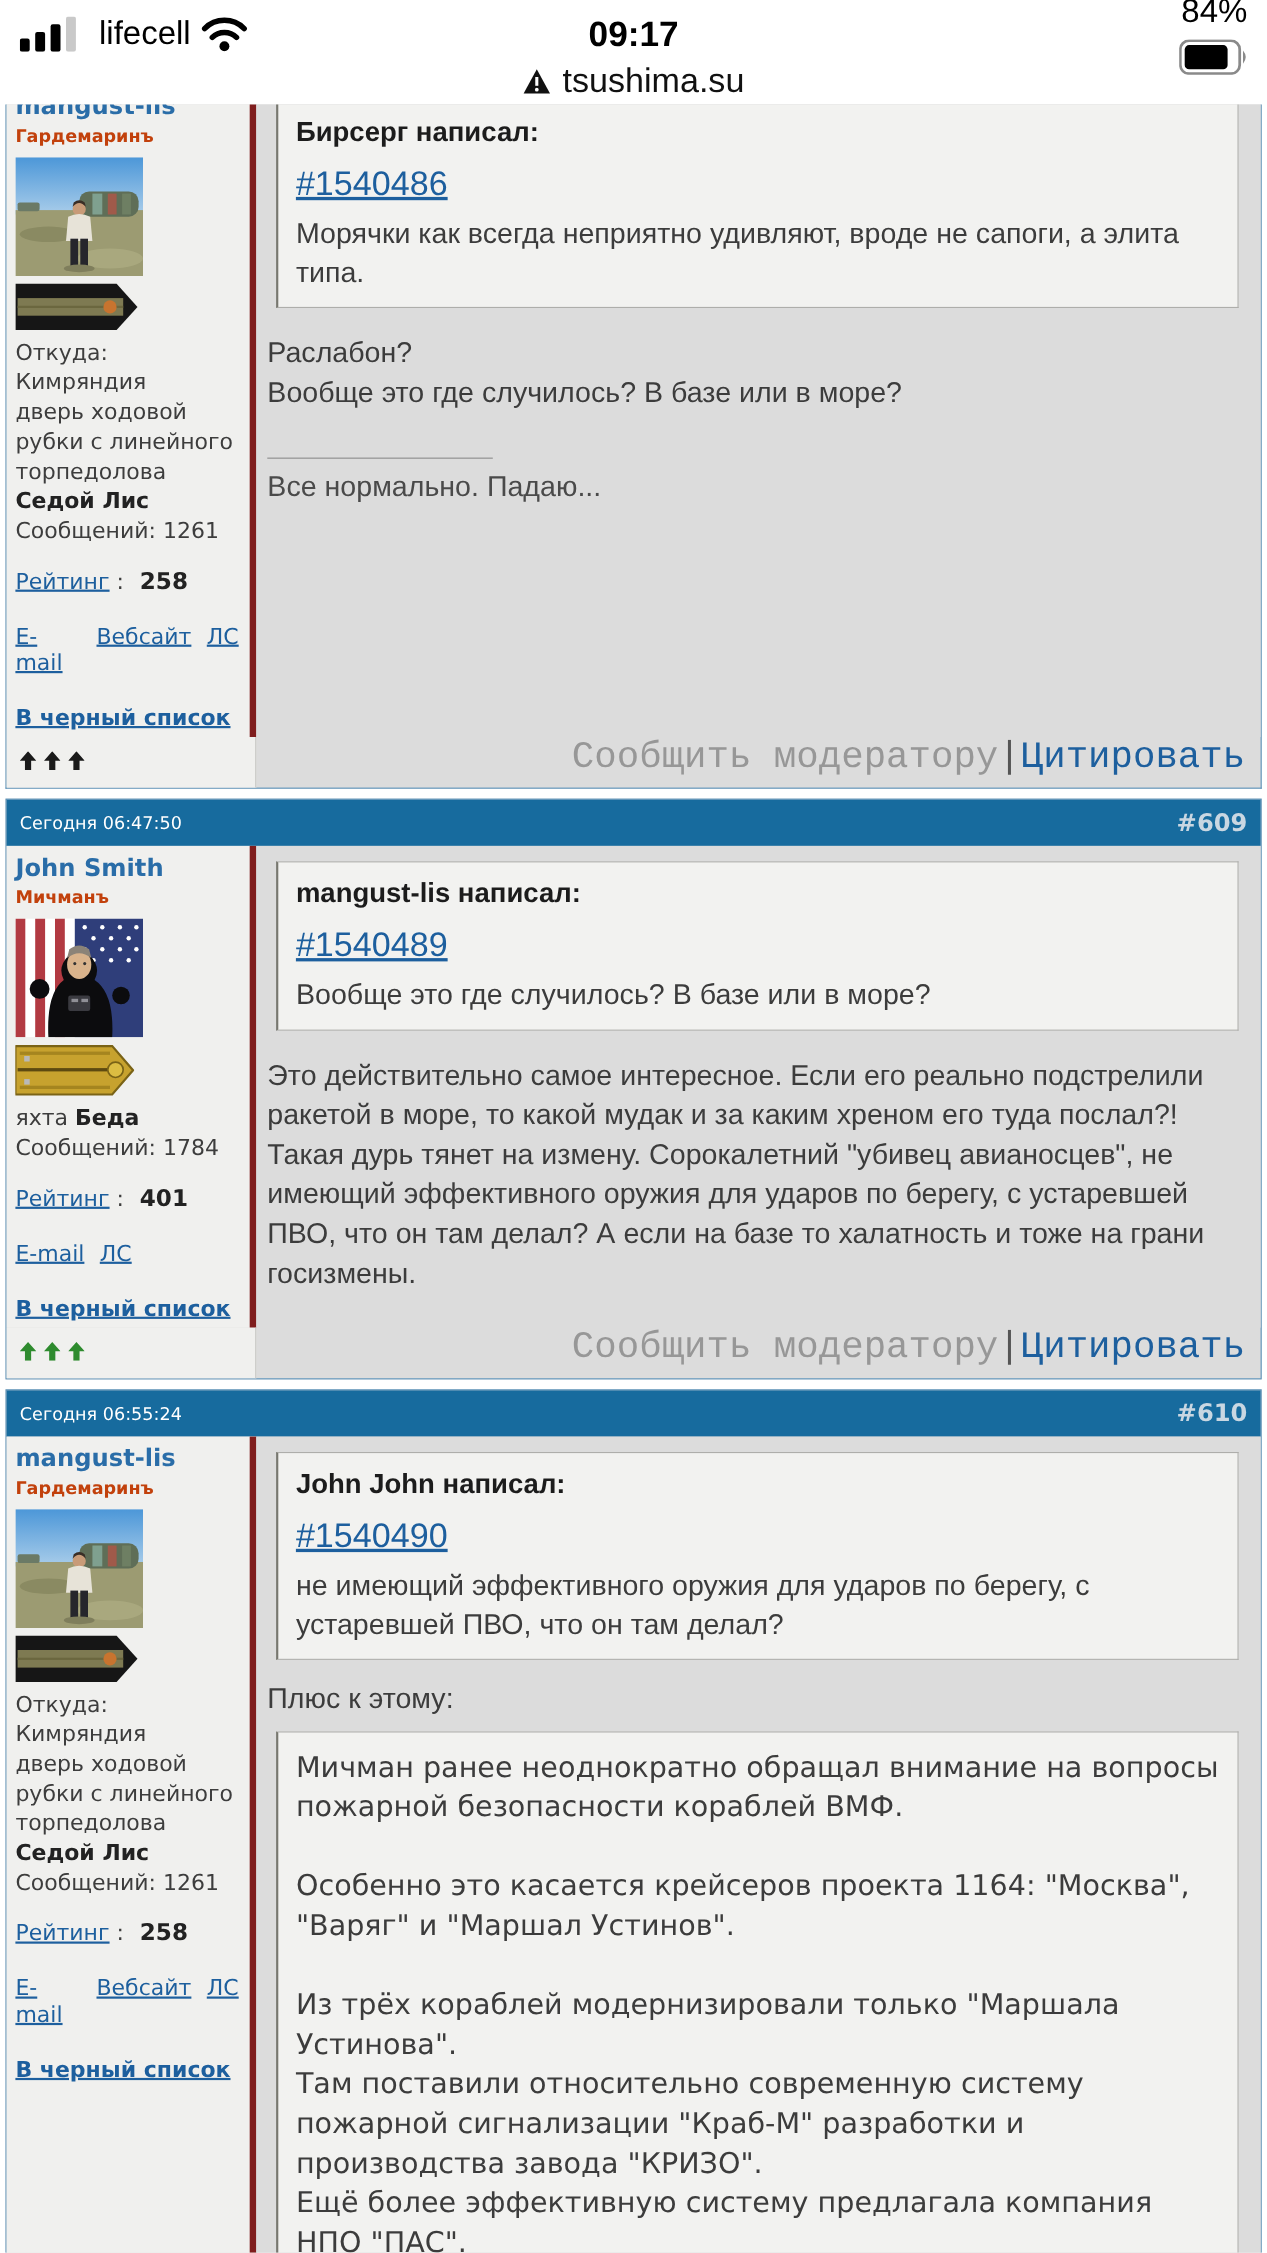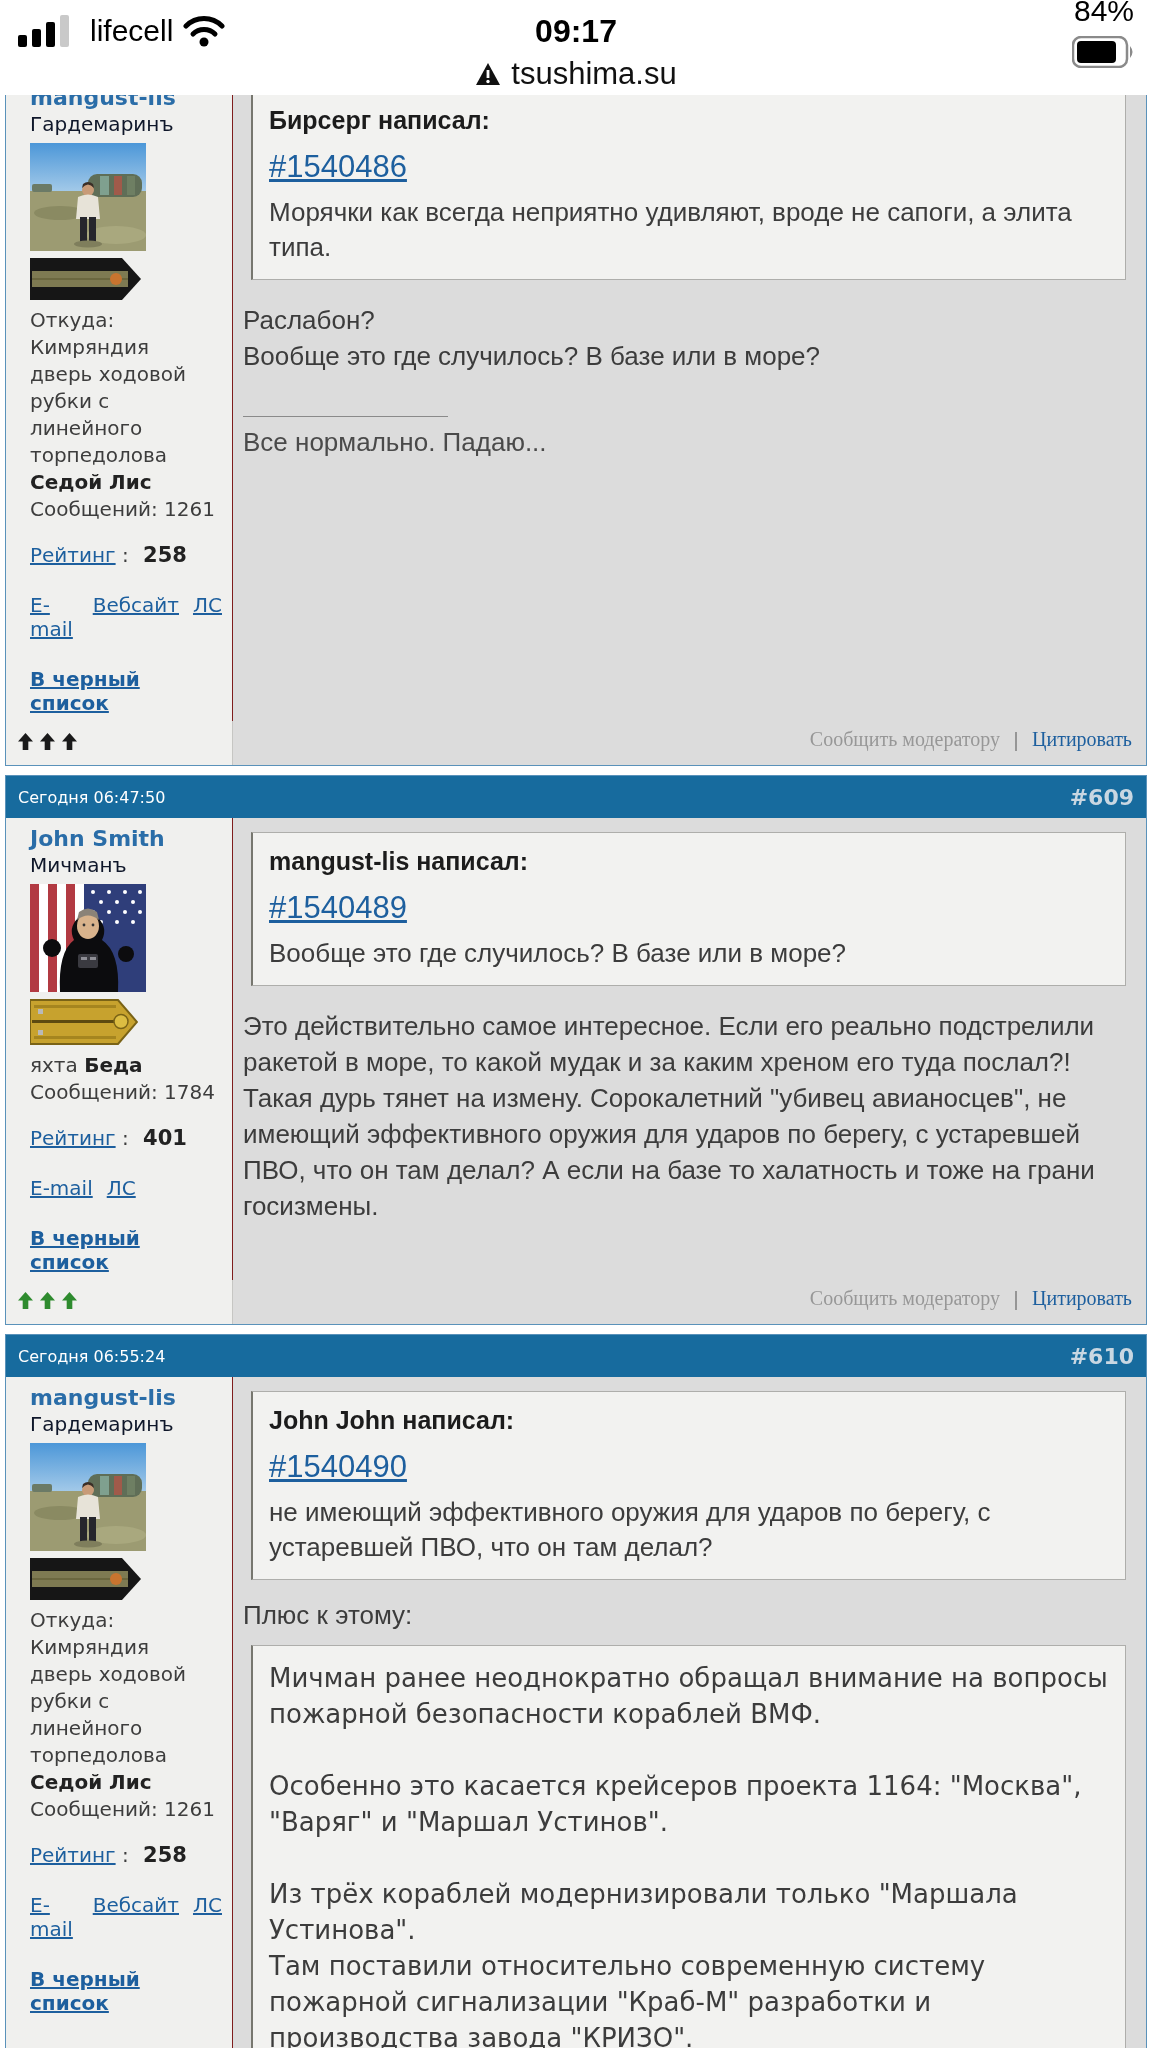--- a/index.html
+++ b/index.html
@@ -26,26 +26,26 @@
   .url-domain{font-family:"Liberation Sans",sans-serif;font-size:31px;color:#111;}
 
   
   .page{padding:0 5px;overflow:hidden;height:1953px;background:#fff;}
   .post{border:1px solid #5a92ba;margin-bottom:9px;background:var(--content-bg);}
   .post--first{margin-top:-18px;border-top:none;}
   .post-header{background:var(--header-blue);height:42px;display:flex;align-items:center;padding:0 12px;}
   .ph-date{color:#fff;font-size:16px;font-weight:normal;}
   .ph-id{margin-left:auto;color:#c9d7e2;font-size:22px;font-weight:bold;text-decoration:none;}
   .post-body{display:flex;align-items:stretch;}
-  .sidebar{width:227px;flex:0 0 227px;background:var(--sidebar-bg);border-right:1px solid #7f1d1d;padding:8px 10px 6px 24px;display:flex;flex-direction:column;}
+  .sidebar{width:227px;flex:0 0 227px;background:var(--sidebar-bg);border-right:6px solid #7f1d1d;padding:8px 10px 6px 8px;display:flex;flex-direction:column;}
   .content{flex:1;background:var(--content-bg);padding:14px 14px 10px 10px;display:flex;flex-direction:column;}
 
   
   .username{font-size:22px;font-weight:bold;color:#2a6da8;text-decoration:none;line-height:26px;}
-  .rank-title{font-size:20px;font-weight:normal;color:#0f172a;line-height:26px;}
+  .rank-title{font-size:16px;font-weight:bold;color:#c2410c;line-height:26px;}
   .avatar{display:block;margin:6px 0 2px;}
   .rankimg{display:block;margin:4px 0 6px;}
   .userinfo{font-size:20px;line-height:27px;color:#3d3d3d;}
   .userinfo b{color:#222;}
   .rating{margin-top:20px;font-size:20px;}
   .rating a{color:var(--link-blue);text-decoration:underline;}
   .rating b{font-size:21px;color:#222;margin-left:8px;}
   .userlinks{margin-top:26px;font-size:20px;display:flex;gap:14px;}
   .userlinks a{color:var(--link-blue);text-decoration:underline;}
   .blacklist{margin-top:26px;font-size:20px;font-weight:bold;color:var(--link-blue);text-decoration:underline;align-self:flex-start;}
@@ -60,21 +60,21 @@
   .lead{margin:20px 0 14px;font-size:26px;color:#3c3c3c;}
   .bigquote p{font-size:26px;line-height:36px;color:#3c3c3c;white-space:pre-line;margin:0 0 36px;}
   .bigquote p:last-child{margin-bottom:0;}
   .signature{margin-top:42px;}
   .sig-line{width:205px;border-top:1px solid #8a8a8a;margin-bottom:10px;}
   .sig-text{font-size:26px;color:#4a4a4a;}
 
   
   .post-footer{display:flex;min-height:44px;}
   .pf-left{width:227px;flex:0 0 227px;background:var(--sidebar-bg);border-right:1px solid #c6c6c3;display:flex;align-items:center;gap:7px;padding:4px 10px 8px 12px;}
-  .pf-right{flex:1;display:flex;align-items:center;justify-content:flex-end;gap:14px;padding:0 14px 8px 0;font-size:20px;font-family:Liberation Serif, serif;}
+  .pf-right{flex:1;display:flex;align-items:center;justify-content:flex-end;gap:0;padding:0 14px 8px 0;font-size:34px;font-family:Liberation Mono, monospace;}
   .pf-report{color:#979797;text-decoration:none;}
   .pf-sep{color:#555;}
   .pf-quote{color:var(--link-blue);text-decoration:none;}
   .arrow{display:block;}
 </style>
 </head>
 <body>
 
 <div class="statusbar">
   <div class="sb-left">

